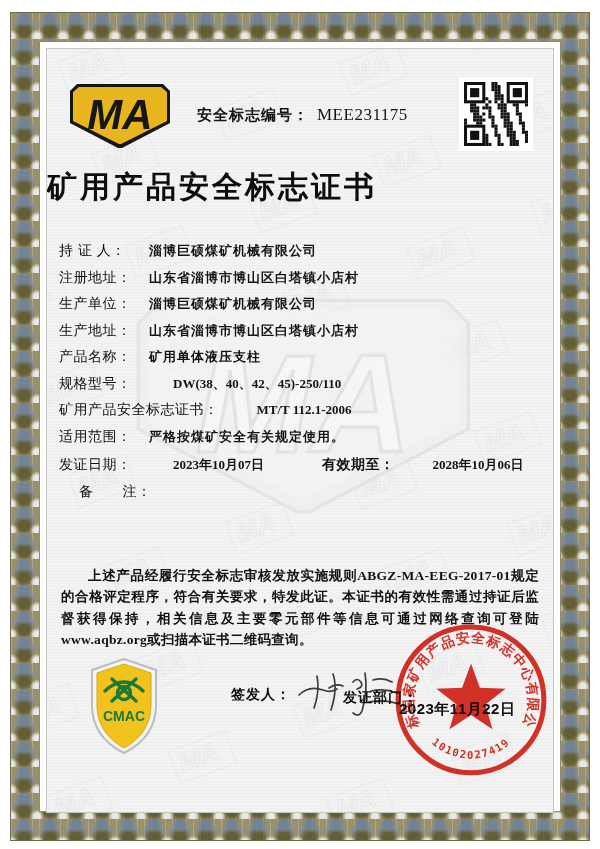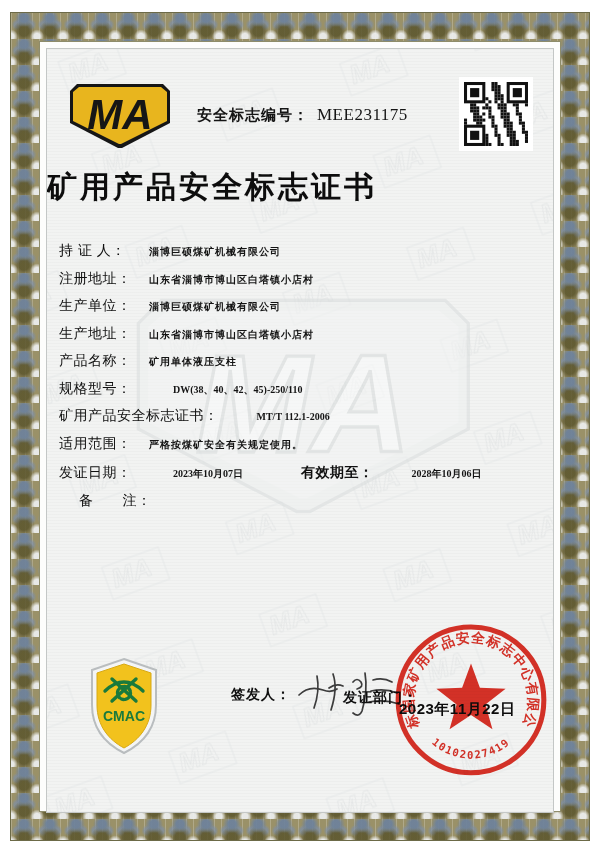--- a/index.html
+++ b/index.html
@@ -41,21 +41,21 @@
 
   .qr-wrap { position:absolute; left:412px; top:28px; width:74px; height:74px; background:#fff; padding:5px; }
 
   .cert-title { position:absolute; left:0; top:118px; width:100%; text-align:left;
     font-family:"Liberation Serif", serif; font-weight:700; font-size:30px; color:#0d0d0d; letter-spacing:3px; }
 
   
   .fields { position:absolute; left:12px; top:192px; width:484px; }
   .frow { display:flex; align-items:baseline; margin-bottom:7px; line-height:18.5px; }
   .flabel { font-weight:400; font-size:14px; color:#101010; min-width:76px; margin-right:14px; white-space:nowrap; letter-spacing:0.5px; }
-  .fvalue { font-family:"Liberation Serif", serif; font-weight:600; font-size:10px; color:#141414; letter-spacing:1px; }
+  .fvalue { font-family:"Liberation Serif", serif; font-weight:600; font-size:13px; color:#141414; letter-spacing:1px; }
   .fvalue.mono { font-family:Liberation Serif, serif; font-weight:700; letter-spacing:0;margin-left:24px; }
   .frow.daterow { margin-top:9px; }
   .frow.daterow .lbl2 { font-weight:700; font-size:14px; color:#101010; margin-left:58px; margin-right:14px; white-space:nowrap; letter-spacing:0.5px; }
   .frow.remarkrow { margin-top:7px;margin-left:20px; }
 
   .paragraph { position:absolute; left:14px; top:516px; width:478px;
     font-family:"Liberation Serif", serif; font-weight:700; font-size:13.5px; line-height:1.58;
     color:#111; text-align:justify; text-indent:2em; letter-spacing:0.3px; }
 
   
@@ -278,20 +278,21 @@
         <span class="fvalue mono">2023年10月07日</span>
         <span class="lbl2">有效期至：</span>
         <span class="fvalue mono">2028年10月06日</span>
       </div>
       <div class="frow remarkrow">
         <span class="flabel">备　　注：</span>
         <span class="fvalue"></span>
       </div>
     </div>
 
+    <div class="paragraph">上述产品经履行安全标志审核发放实施规则ABGZ-MA-EEG-2017-01规定的合格评定程序，符合有关要求，特发此证。本证书的有效性需通过持证后监督获得保持，相关信息及主要零元部件等信息可通过网络查询可登陆www.aqbz.org或扫描本证书二维码查询。</div>
 
     <svg class="cmac-badge" viewBox="0 0 74 98">
       <path d="M37 2 L69 13 V48 C69 72 55 87 37 96 C19 87 5 72 5 48 V13 Z" fill="#f4f5f5" stroke="#b9bdbf" stroke-width="2"></path>
       <path d="M37 7 L64 16 V48 C64 69 52 83 37 91 C22 83 10 69 10 48 V16 Z" fill="#f2c21d" stroke="#d8a914" stroke-width="1"></path>
       <g stroke="#1a7a3c" stroke-width="3.4" fill="none" stroke-linecap="round">
         <path d="M18 34 Q37 16 56 34"></path>
         <path d="M25 22 L49 44"></path>
         <path d="M49 22 L25 44"></path>
         <circle cx="37" cy="36" r="6.5" stroke-dasharray="3 2"></circle>
       </g>

